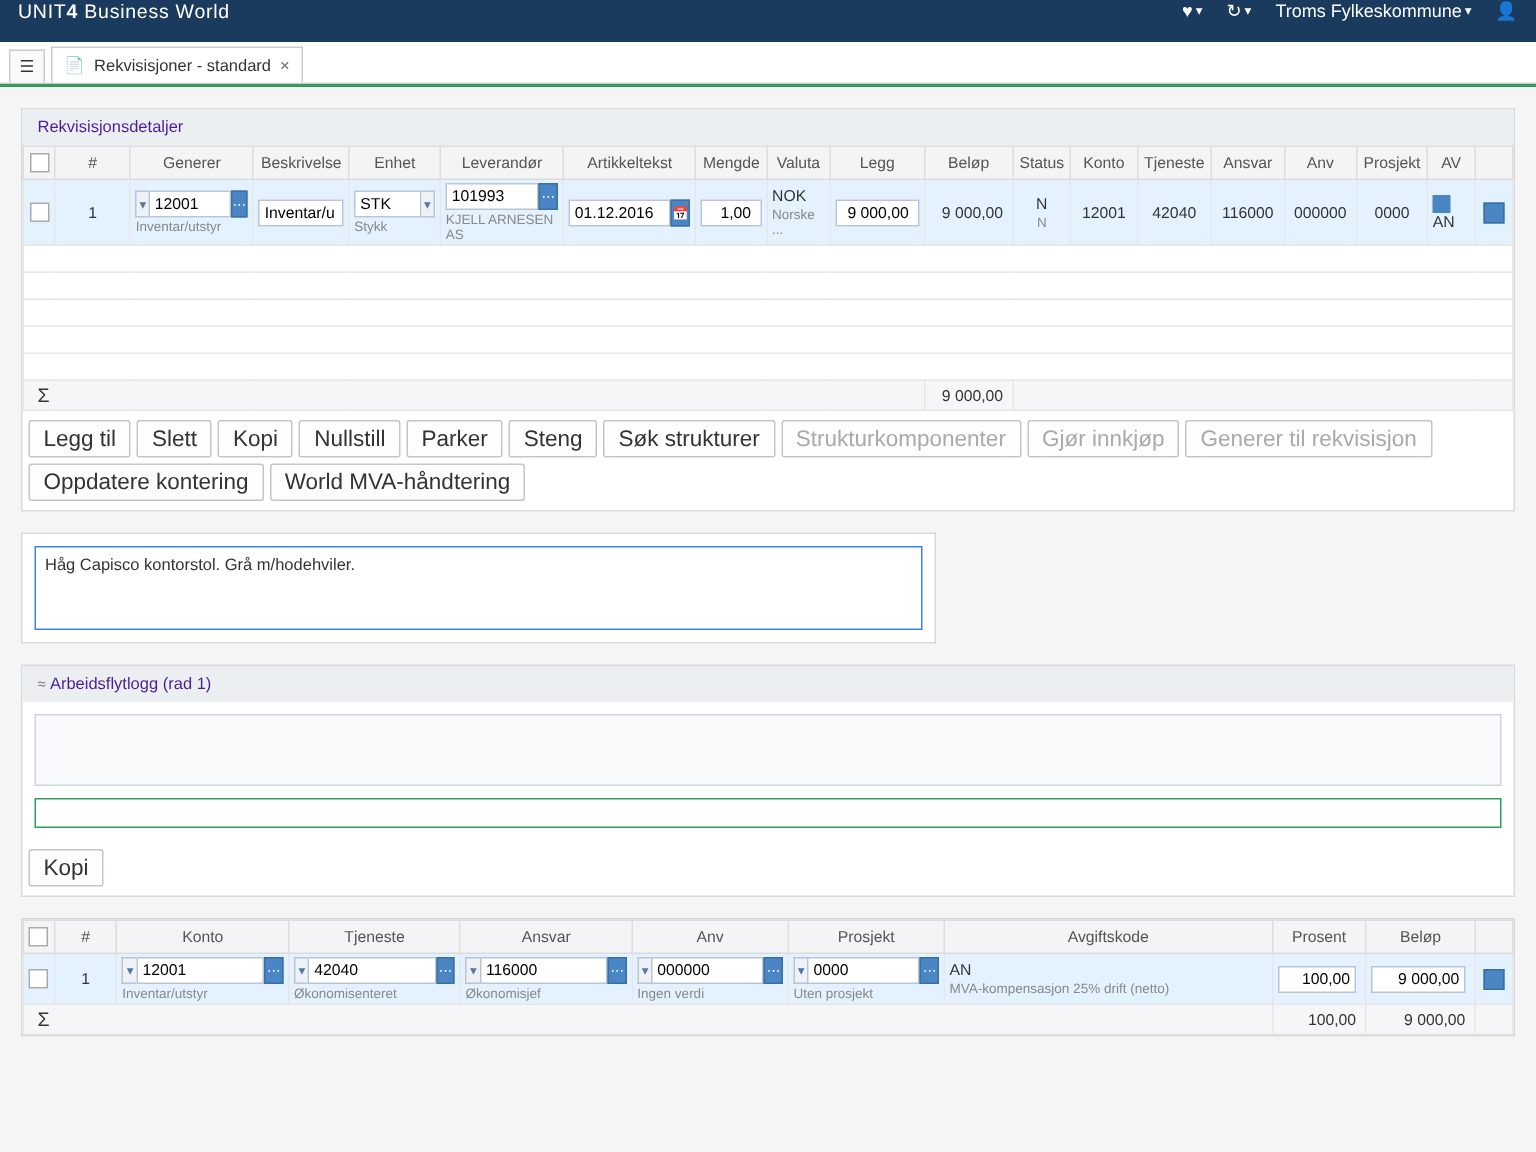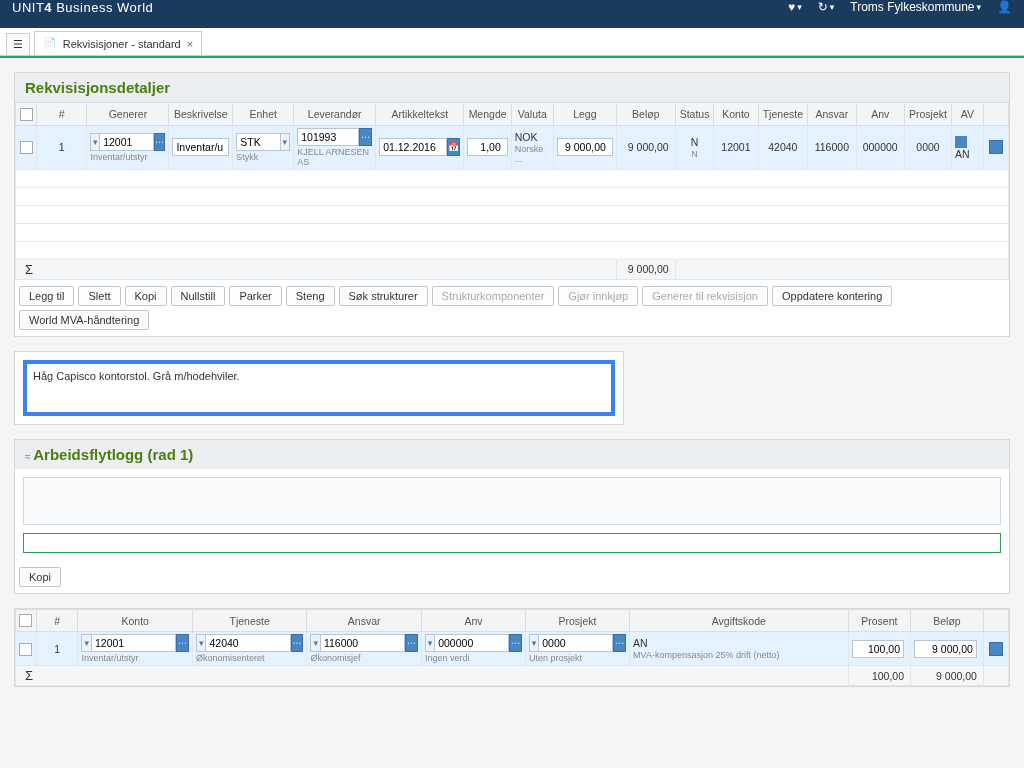--- a/index.html
+++ b/index.html
@@ -16,44 +16,44 @@
 .tab { border: 1px solid #ccc; border-bottom: none; height: 24px; padding: 0 8px; display: flex; align-items: center; gap: 6px; background: #fff; font-size: 11px; cursor: pointer; }
 .tab-close { cursor: pointer; color: #666; }
 .green-underline { height: 2px; background: #2e9e5b; }
 
 .page { padding: 14px; }
 .freetext-row { display: flex; align-items: center; gap: 160px; padding: 4px 0 16px 8px; }
 .freetext-row label { color: #555; }
 .checkbox-box { width: 16px; height: 16px; border: 1px solid #aaa; background: #fff; display: inline-flex; align-items: center; justify-content: center; color: #2d6aa0; font-size: 11px; }
 
 .panel { background: #fff; border: 1px solid #d8d8d8; margin-bottom: 14px; }
-.panel-title { background: #eceff2; padding: 6px 10px; font-weight: bold; font-size: 15px; color: #4d7c0f; }
+.panel-title { background: #eceff2; padding: 6px 10px; font-weight: normal; font-size: 11px; color: #4c1d95; }
 .panel-title.collapsible::before { content: "≈ "; font-weight: normal; color: #777; font-size: 10px; }
 
 .grid { width: 100%; border-collapse: collapse; }
 .grid th { background: #f2f4f6; border: 1px solid #dcdcdc; padding: 4px 3px; font-weight: normal; color: #555; font-size: 10.5px; text-align: center; }
 .grid td { border: 1px solid #e6e6e6; padding: 2px 3px; font-size: 10.5px; background: #fff; height: 20px; }
 .grid tr.selected td { background: #e4f2ff; }
 .grid .num { text-align: right; padding-right: 6px; }
 .grid .ctr { text-align: center; }
 
 .cell-input { width: 100%; border: 1px solid #b8c6d4; background: #fff; padding: 1px 3px; font-size: 10.5px; height: 18px; }
 .cell-select { display: flex; }
 .cell-select .sel-part { width: 12px; background: #eef2f6; border: 1px solid #b8c6d4; border-right: none; color: #5279a5; font-size: 9px; display: flex; align-items: center; justify-content: center; cursor: pointer; }
 .cell-select .lookup-btn { width: 16px; background: #4a86c4; border: 1px solid #3a6ea5; color: #fff; font-size: 9px; display: flex; align-items: center; justify-content: center; cursor: pointer; }
 .subtext { color: #888; font-size: 9px; padding-top: 1px; }
 
 .totals-row td { background: #f5f6f8; font-weight: normal; }
 .totals-row .sigma { font-size: 13px; padding-left: 6px; }
 
 .toolbar { display: flex; flex-wrap: wrap; gap: 4px; padding: 6px 4px; }
-.btn { border: 1px solid #bfc7ce; background: #fdfdfd; padding: 3px 9px; font-size: 11px; color: #333; cursor: pointer; border-radius: 2px; }
+.btn { border: 1px solid #bfc7ce; background: #fdfdfd; padding: 3px 9px; font-size: 15px; color: #333; cursor: pointer; border-radius: 2px; }
 .btn:disabled, .btn.disabled { color: #aaa; cursor: default; }
 
-.textarea-box { border: 4px solid #3b82f6; margin: 8px; padding: 6px; min-height: 56px; font-size: 11px; color: #333; background: #fff; }
+.textarea-box { border: 1px solid #3b82f6; margin: 8px; padding: 6px; min-height: 56px; font-size: 11px; color: #333; background: #fff; }
 .workflow-box { border: 1px solid #cfd6dd; margin: 8px; padding: 6px; min-height: 48px; background: #f9fafb; }
 .workflow-input { width: 100%; border: 1px solid #2e9e5b; height: 20px; padding: 2px 4px; background: #fff; }
 
 .kontering-grid th, .kontering-grid td { font-size: 10.5px; }
 .kontering-grid .wide { width: 110px; }
 .caret-down::after { content: " ▾"; font-size: 9px; }
 
 .chk { width: 13px; height: 13px; border: 1px solid #aaa; background: #fff; display: inline-block; vertical-align: middle; }
 .img-icon { width:14px;height:14px;background:#4a86c4;border:1px solid #3a6ea5;display:inline-block;vertical-align:middle; }
 .an-icon { width:12px;height:12px;background:#4a86c4;display:inline-block;margin-right:2px;vertical-align:middle; }

